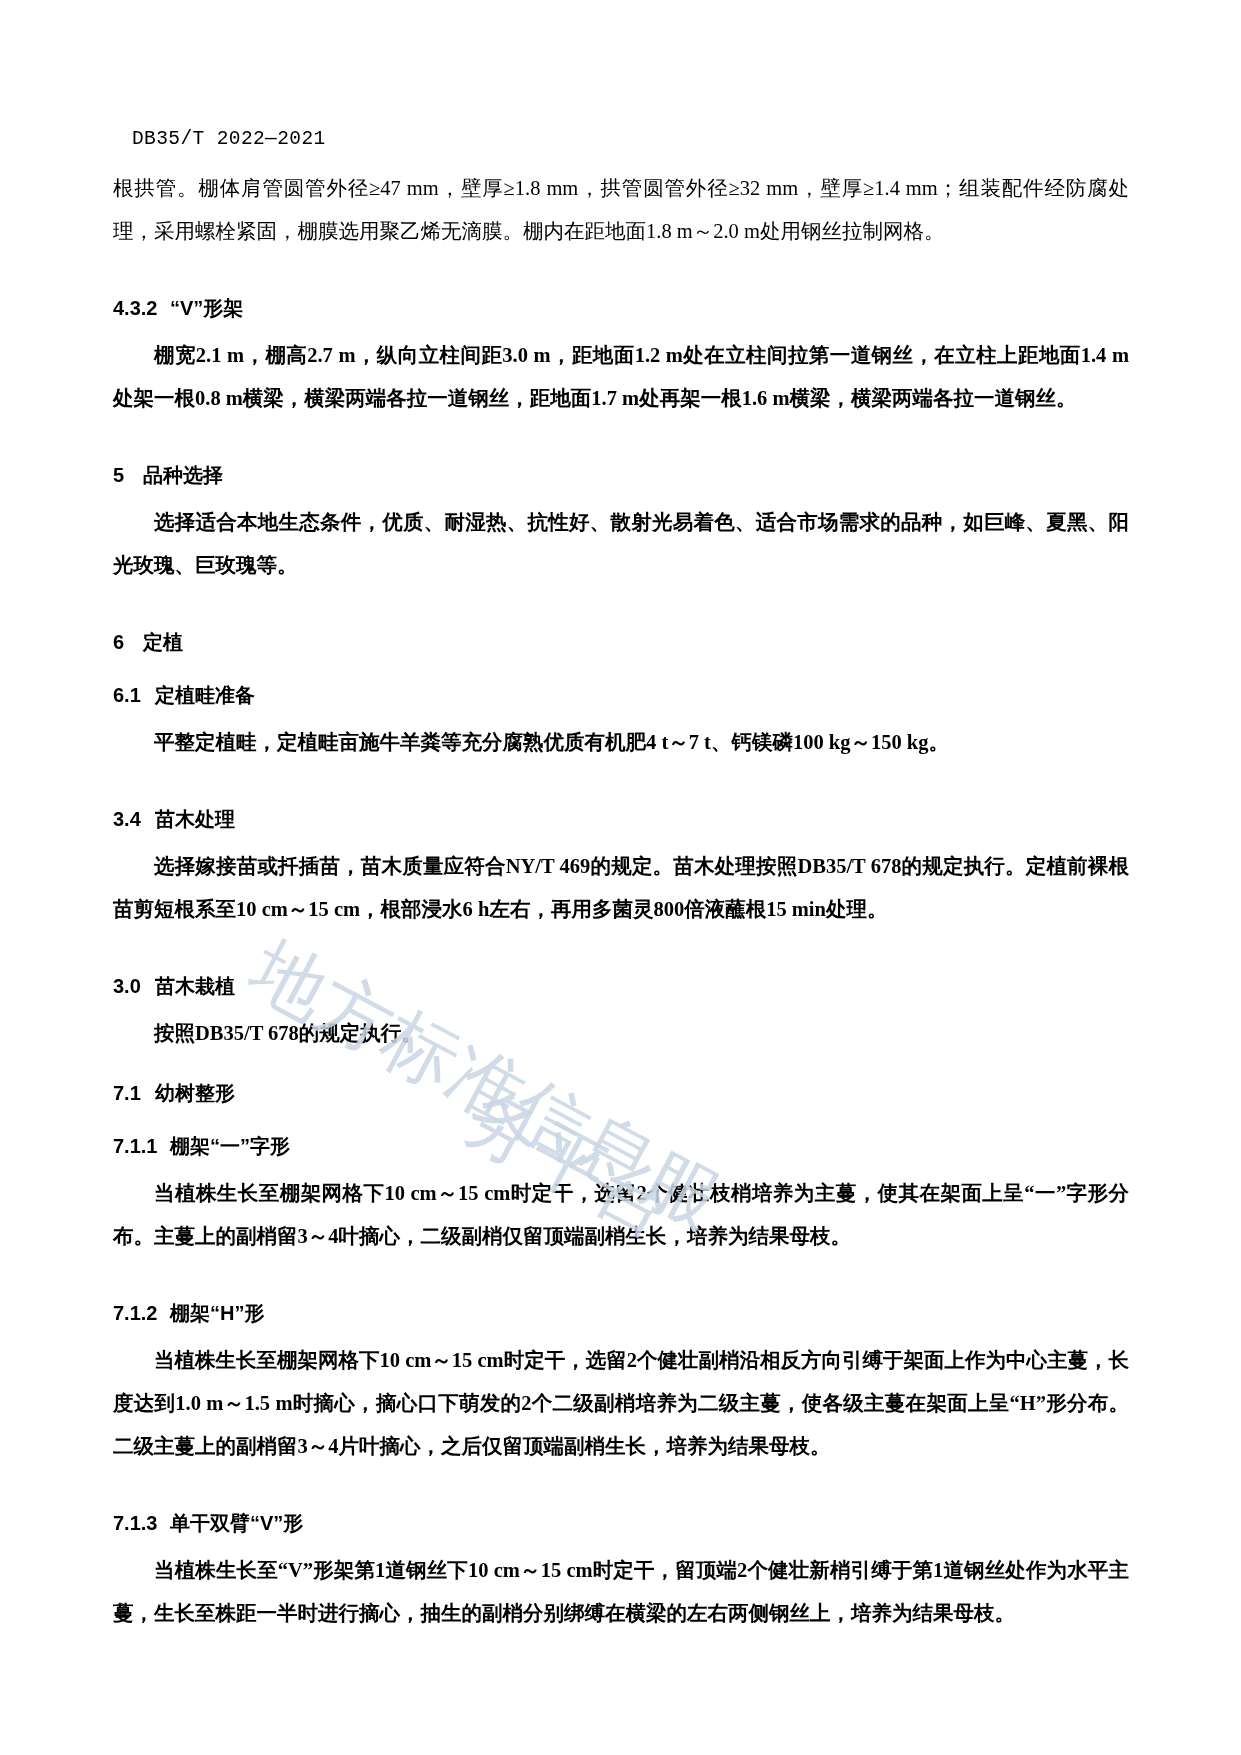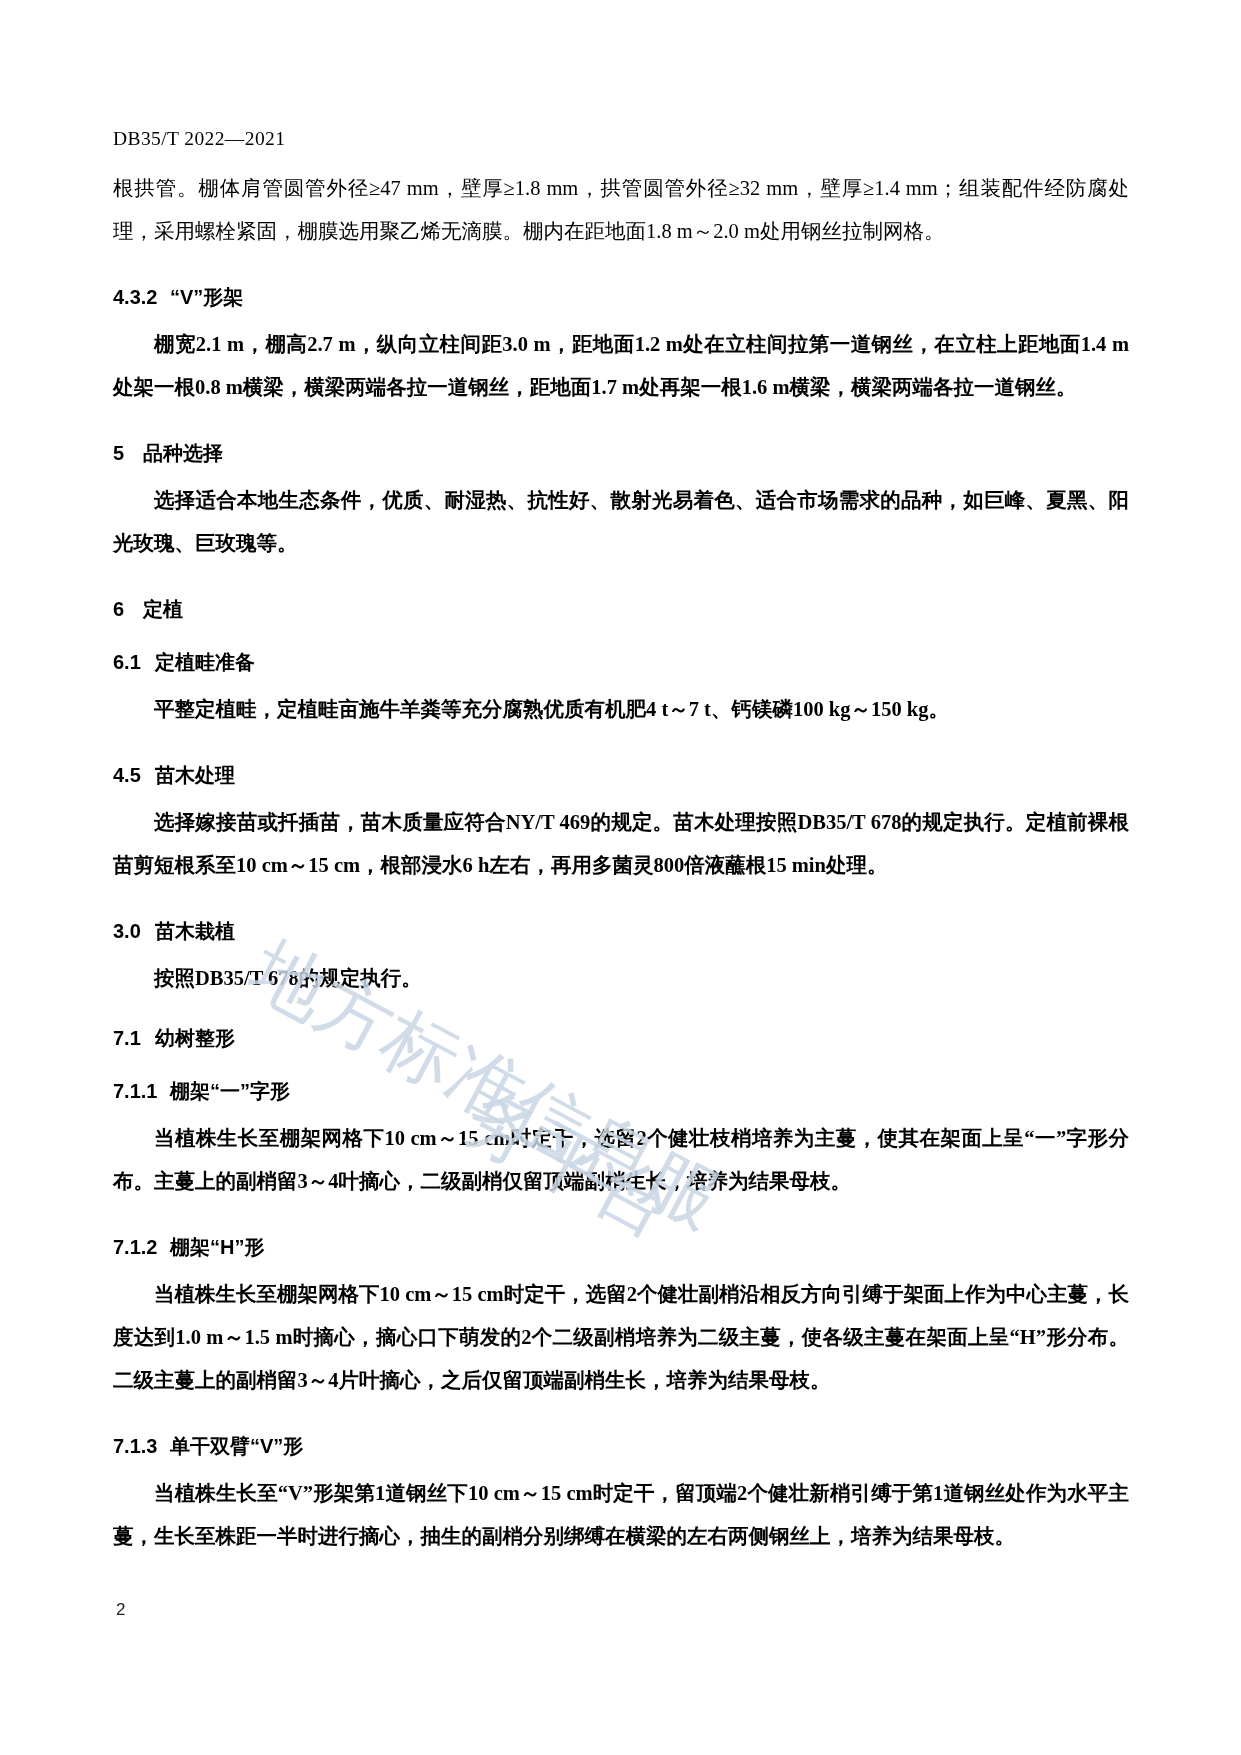--- a/index.html
+++ b/index.html
@@ -19,24 +19,25 @@
     background: #ffffff;
     overflow: hidden;
   }
   .content {
     position: absolute;
     left: 113px;
     top: 128px;
     width: 1016px;
   }
   .header-code {
-    font-family: Liberation Serif, serif;
+    font-family: Liberation Mono, monospace;
     font-size: 19.5px;
     letter-spacing: 0.4px;
     margin-bottom: 17px;
+    margin-left: 19px;
   }
   .para {
     font-size: 20.5px;
     line-height: 43px;
     text-align: justify;
     text-justify: inter-ideograph;
     margin: 0 0 5px 0;
   }
   .para.indent {
     text-indent: 41px;
@@ -56,21 +57,21 @@
     display: inline-block;
     min-width: 42px;
   }
   .heading.h1 .num {
     min-width: 30px;
   }
   .heading.h3 .num {
     min-width: 57px;
   }
   .gap-top {
-    margin-top: 29px;
+    margin-top: 40px;
   }
   .page-number {
     position: absolute;
     left: 116px;
     top: 1600px;
     font-family: "Liberation Sans", sans-serif;
     font-size: 17px;
     color: #222222;
   }
   
@@ -133,21 +134,21 @@
     <div class="heading h1 gap-top">
       <span class="num">6</span><span>定植</span>
     </div>
 
     <div class="heading h2">
       <span class="num">6.1</span><span>定植畦准备</span>
     </div>
     <p class="para indent">平整定植畦，定植畦亩施牛羊粪等充分腐熟优质有机肥4 t～7 t、钙镁磷100 kg～150 kg。</p>
 
     <div class="heading h2 gap-top">
-      <span class="num">4.5</span><span>苗木处理</span>
+      <span class="num">3.4</span><span>苗木处理</span>
     </div>
     <p class="para indent">选择嫁接苗或扦插苗，苗木质量应符合NY/T 469的规定。苗木处理按照DB35/T 678的规定执行。定植前裸根苗剪短根系至10 cm～15 cm，根部浸水6 h左右，再用多菌灵800倍液蘸根15 min处理。</p>
 
     <div class="heading h2 gap-top">
       <span class="num">3.0</span><span>苗木栽植</span>
     </div>
     <p class="para indent">按照DB35/T 678的规定执行。</p>
 
 
     <div class="heading h2">

